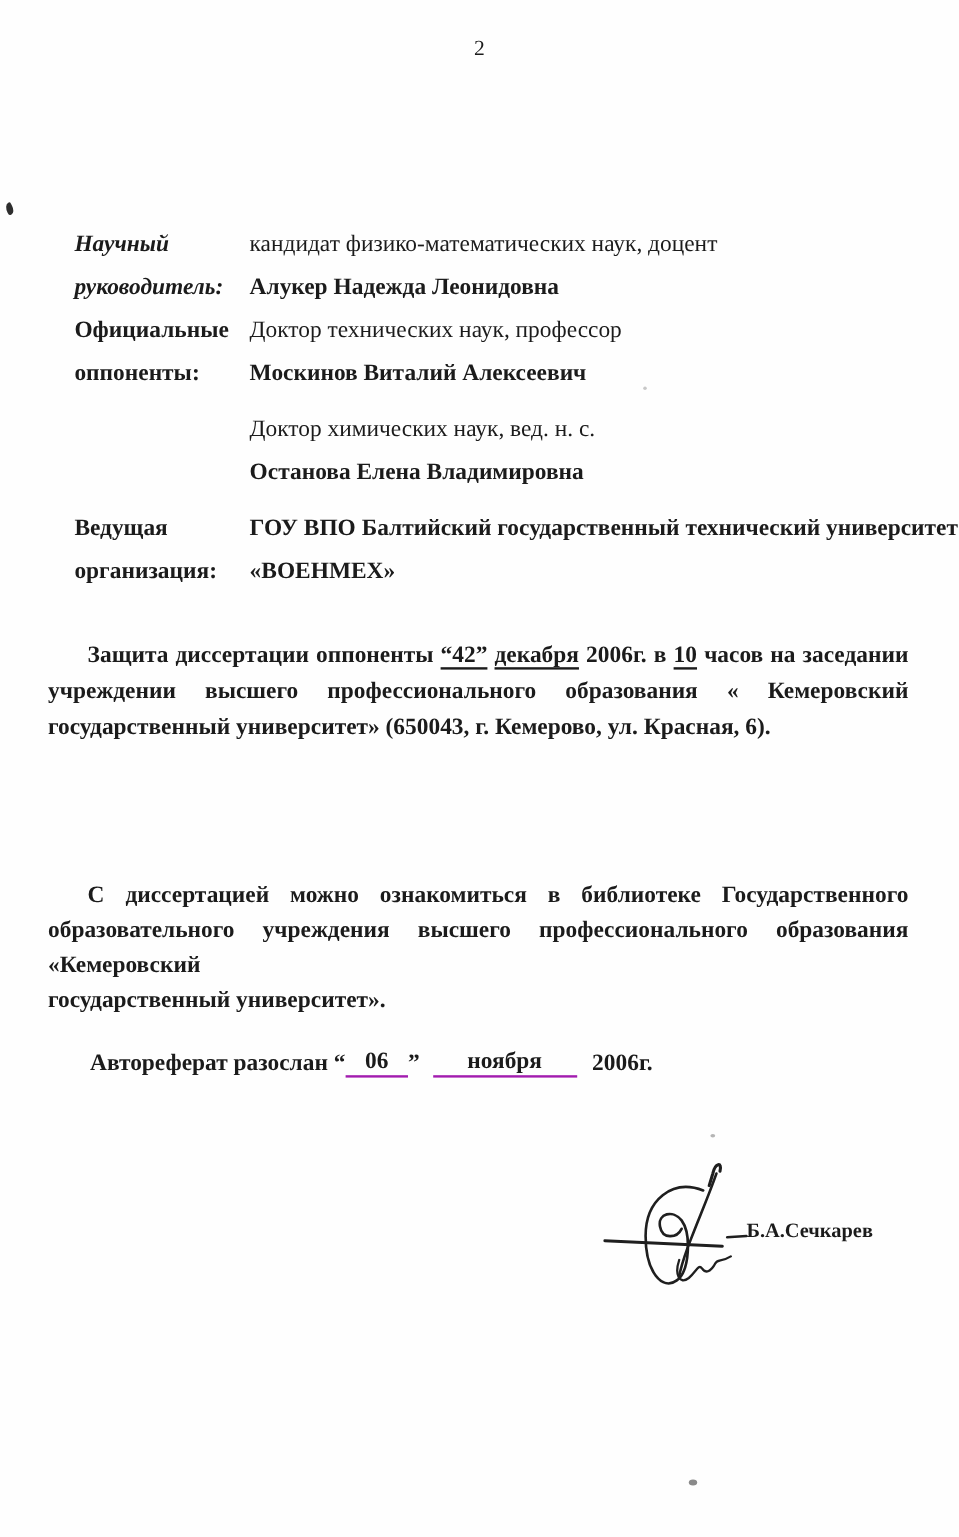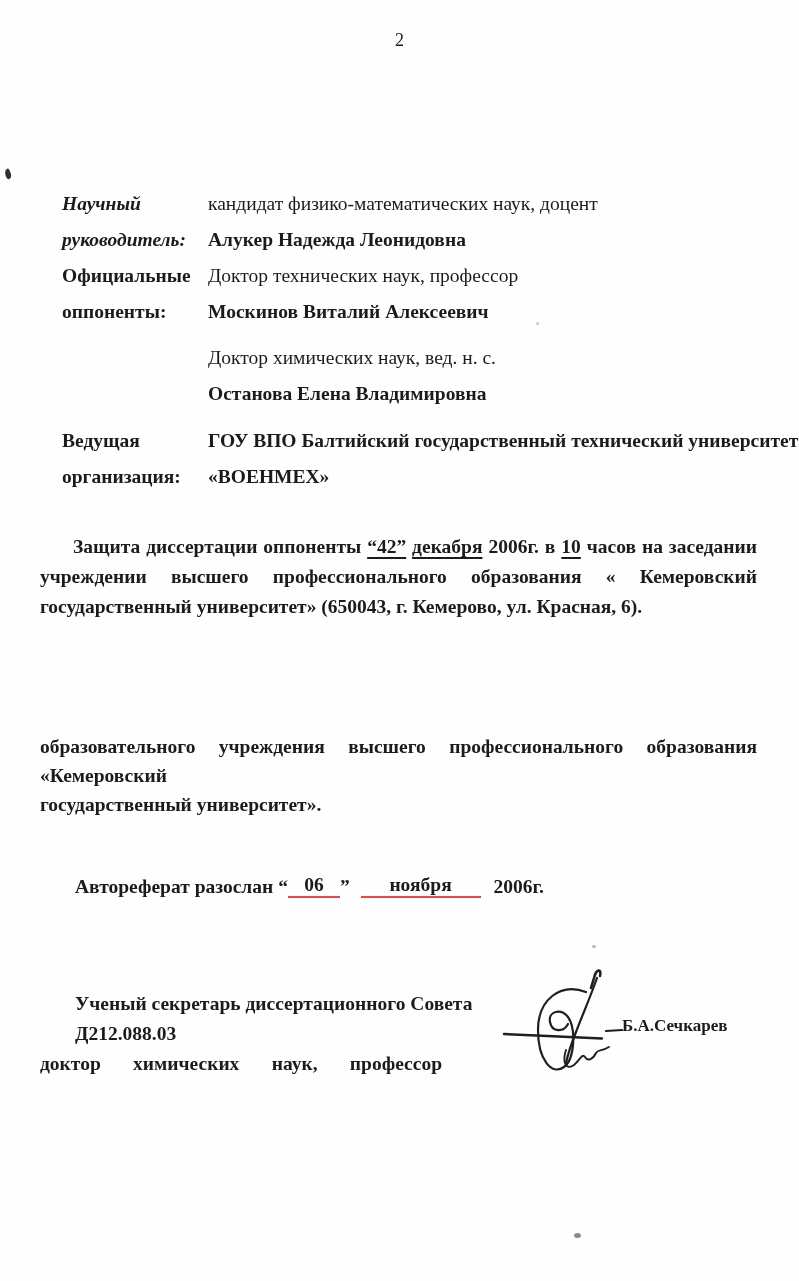--- a/index.html
+++ b/index.html
@@ -18,21 +18,21 @@
   .intro{left:40px;top:96px;width:716px;line-height:39px;font-size:20px;}
   .intro .first{text-indent:34px;}
   .fieldrow{left:0;width:799px;}
   .flabel{position:absolute;left:62px;width:145px;font-weight:700;line-height:36px;}
   .fvalue{position:absolute;left:208px;width:552px;line-height:36px;white-space:nowrap;}
   .defense{left:40px;top:532px;width:717px;font-weight:700;line-height:30px;}
   .defense .first{text-indent:33px;}
   .library{left:40px;top:732px;width:717px;font-weight:700;line-height:29px;}
   .library .first{text-indent:33px;}
   .mailed{left:40px;top:874px;width:717px;font-weight:700;padding-left:35px;box-sizing:border-box;}
-  .blank{display:inline-block;border-bottom:2px solid #ef4444;text-align:center;vertical-align:bottom;}
+  .blank{display:inline-block;border-bottom:2px solid #a21caf;text-align:center;vertical-align:bottom;}
   .blank-day{width:52px;}
   .blank-month{width:120px;margin:0 8px 0 6px;}
   .secretary{left:40px;top:989px;width:482px;font-weight:700;line-height:30px;}
   .secretary .first{padding-left:35px;}
   .sec-row2{display:flex;justify-content:space-between;width:402px;}
   .sec-name{left:622px;top:1016px;font-weight:700;font-size:17px;white-space:nowrap;}
   .sig{left:488px;top:964px;}
   .speck{position:absolute;border-radius:50%;}
   .artifact{left:5px;top:169px;width:6px;height:10px;background:#2e2e2e;
     border-radius:80% 20% 70% 30%;transform:rotate(-28deg);}
@@ -87,35 +87,27 @@
     </div>
   </div>
 
   <div class="abs defense fs">
     <div class="jl first"><span>Защита диссертации оппоненты</span> <span class="u">“42”</span> <span class="u">декабря</span> <span>2006г. в</span> <span class="u">10</span> <span>часов на заседании</span></div>
     <div class="jl">учреждении высшего профессионального образования « Кемеровский</div>
     <div>государственный университет» (650043, г. Кемерово, ул. Красная, 6).</div>
   </div>
 
   <div class="abs library fs">
+    <div class="jl first">С диссертацией можно ознакомиться в библиотеке Государственного</div>
     <div class="jl">образовательного учреждения высшего профессионального образования «Кемеровский</div>
     <div>государственный университет».</div>
   </div>
 
   <div class="abs mailed fs"><span>Автореферат разослан</span> <span>“</span><span class="blank blank-day">06</span><span>”</span> <span class="blank blank-month">ноября</span> <span>2006г.</span></div>
 
-  <div class="abs secretary fs">
-    <div class="first">Ученый секретарь диссертационного Совета Д212.088.03</div>
-    <div class="sec-row2">
-      <span>доктор</span>
-      <span>химических</span>
-      <span>наук,</span>
-      <span>профессор</span>
-    </div>
-  </div>
 
   <svg class="abs sig" width="170" height="128" viewBox="0 0 170 128">
     <g fill="none" stroke="#1f1f1f" stroke-linecap="round" stroke-linejoin="round">
       <path d="M16,70 C45,71.5 85,73 114,74.5" stroke-width="2.4"></path>
       <path d="M118,67 L134,66" stroke-width="2.2"></path>
       <path d="M112,12 C114,4 108,5 106,14 L103,24" stroke-width="2.6"></path>
       <path d="M109,14 C102,34 94,52 88,68 C84,78 80,90 78,99" stroke-width="2.2"></path>
       <path d="M98,28 C72,18 50,36 50,66 C50,96 64,112 76,103 C87,95 88,64 80,53 C73,44 60,47 62,58 C64,69 76,68 80,60" stroke-width="2.2"></path>
       <path d="M78,86 C74,98 78,107 86,101 C92,96 94,89 97,93 C100,98 105,95 108,89 C110,85 113,88 121,83" stroke-width="1.9"></path>
     </g>

